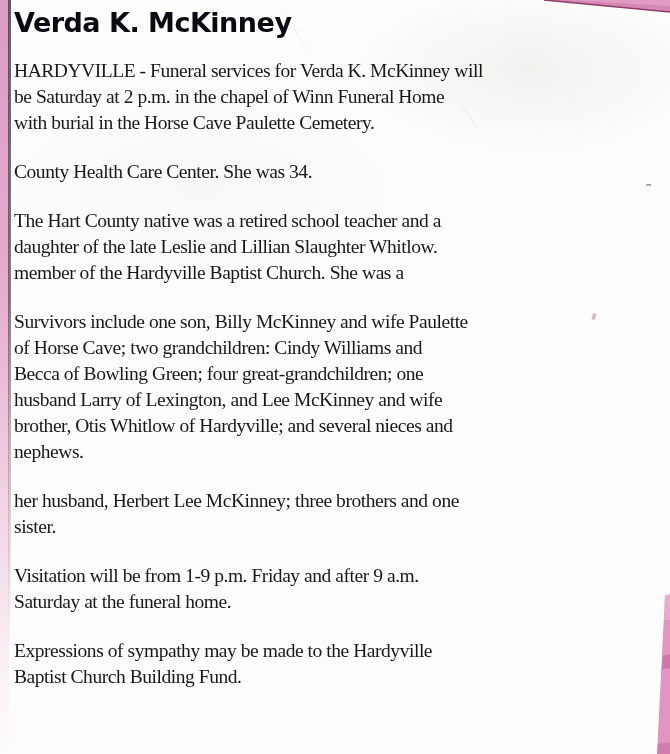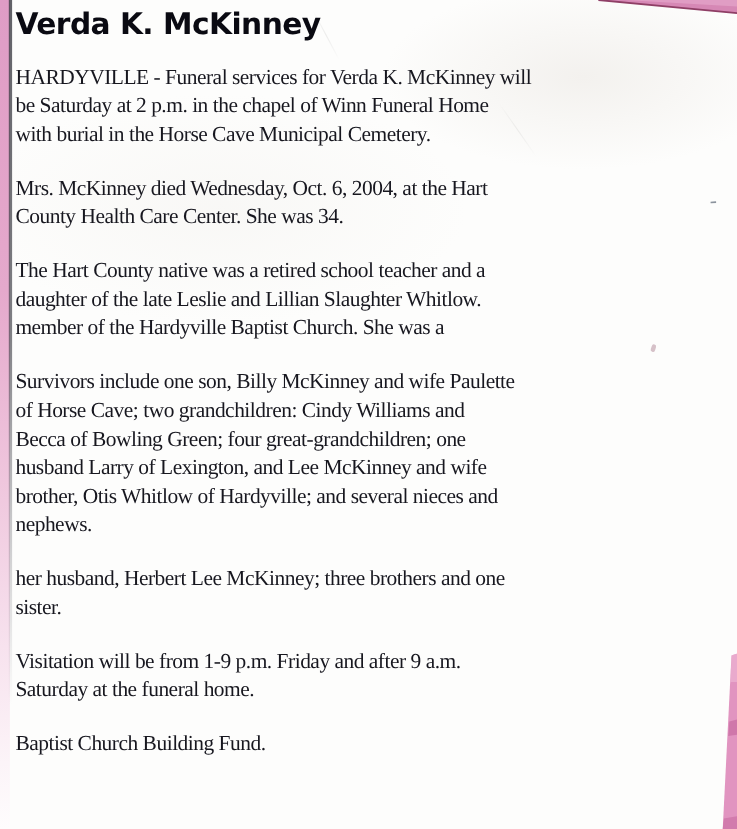--- a/index.html
+++ b/index.html
@@ -88,24 +88,23 @@
 <div class="paper-shade"></div>
 <div class="crease-1"></div>
 <div class="crease-2"></div>
 
 <div class="paper">
   <h1 class="headline">Verda K. McKinney</h1>
   <div id="paragraphs">
       <div class="para">
         <div class="text-line">HARDYVILLE - Funeral services for Verda K. McKinney will</div>
         <div class="text-line">be Saturday at 2 p.m. in the chapel of Winn Funeral Home</div>
-        <div class="text-line">with burial in the Horse Cave Municipal Cemetery.</div>
+        <div class="text-line">with burial in the Horse Cave Paulette Cemetery.</div>
       </div>
       <div class="para">
-        <div class="text-line">Mrs. McKinney died Wednesday, Oct. 6, 2004, at the Hart</div>
         <div class="text-line">County Health Care Center. She was 34.</div>
       </div>
       <div class="para">
         <div class="text-line">The Hart County native was a retired school teacher and a</div>
         <div class="text-line">daughter of the late Leslie and Lillian Slaughter Whitlow.</div>
         <div class="text-line">member of the Hardyville Baptist Church. She was a</div>
       </div>
       <div class="para">
         <div class="text-line">Survivors include one son, Billy McKinney and wife Paulette</div>
         <div class="text-line">of Horse Cave; two grandchildren: Cindy Williams and</div>
@@ -116,20 +115,21 @@
       </div>
       <div class="para">
         <div class="text-line">her husband, Herbert Lee McKinney; three brothers and one</div>
         <div class="text-line">sister.</div>
       </div>
       <div class="para">
         <div class="text-line">Visitation will be from 1-9 p.m. Friday and after 9 a.m.</div>
         <div class="text-line">Saturday at the funeral home.</div>
       </div>
       <div class="para">
+        <div class="text-line">Expressions of sympathy may be made to the Hardyville</div>
         <div class="text-line">Baptist Church Building Fund.</div>
       </div>
     </div>
 </div>
 
 <span class="stray-dash">-</span>
 <span class="stray-mark"></span>
 
 <div class="edge-left"></div>
 <div class="edge-left-shadow"></div>

